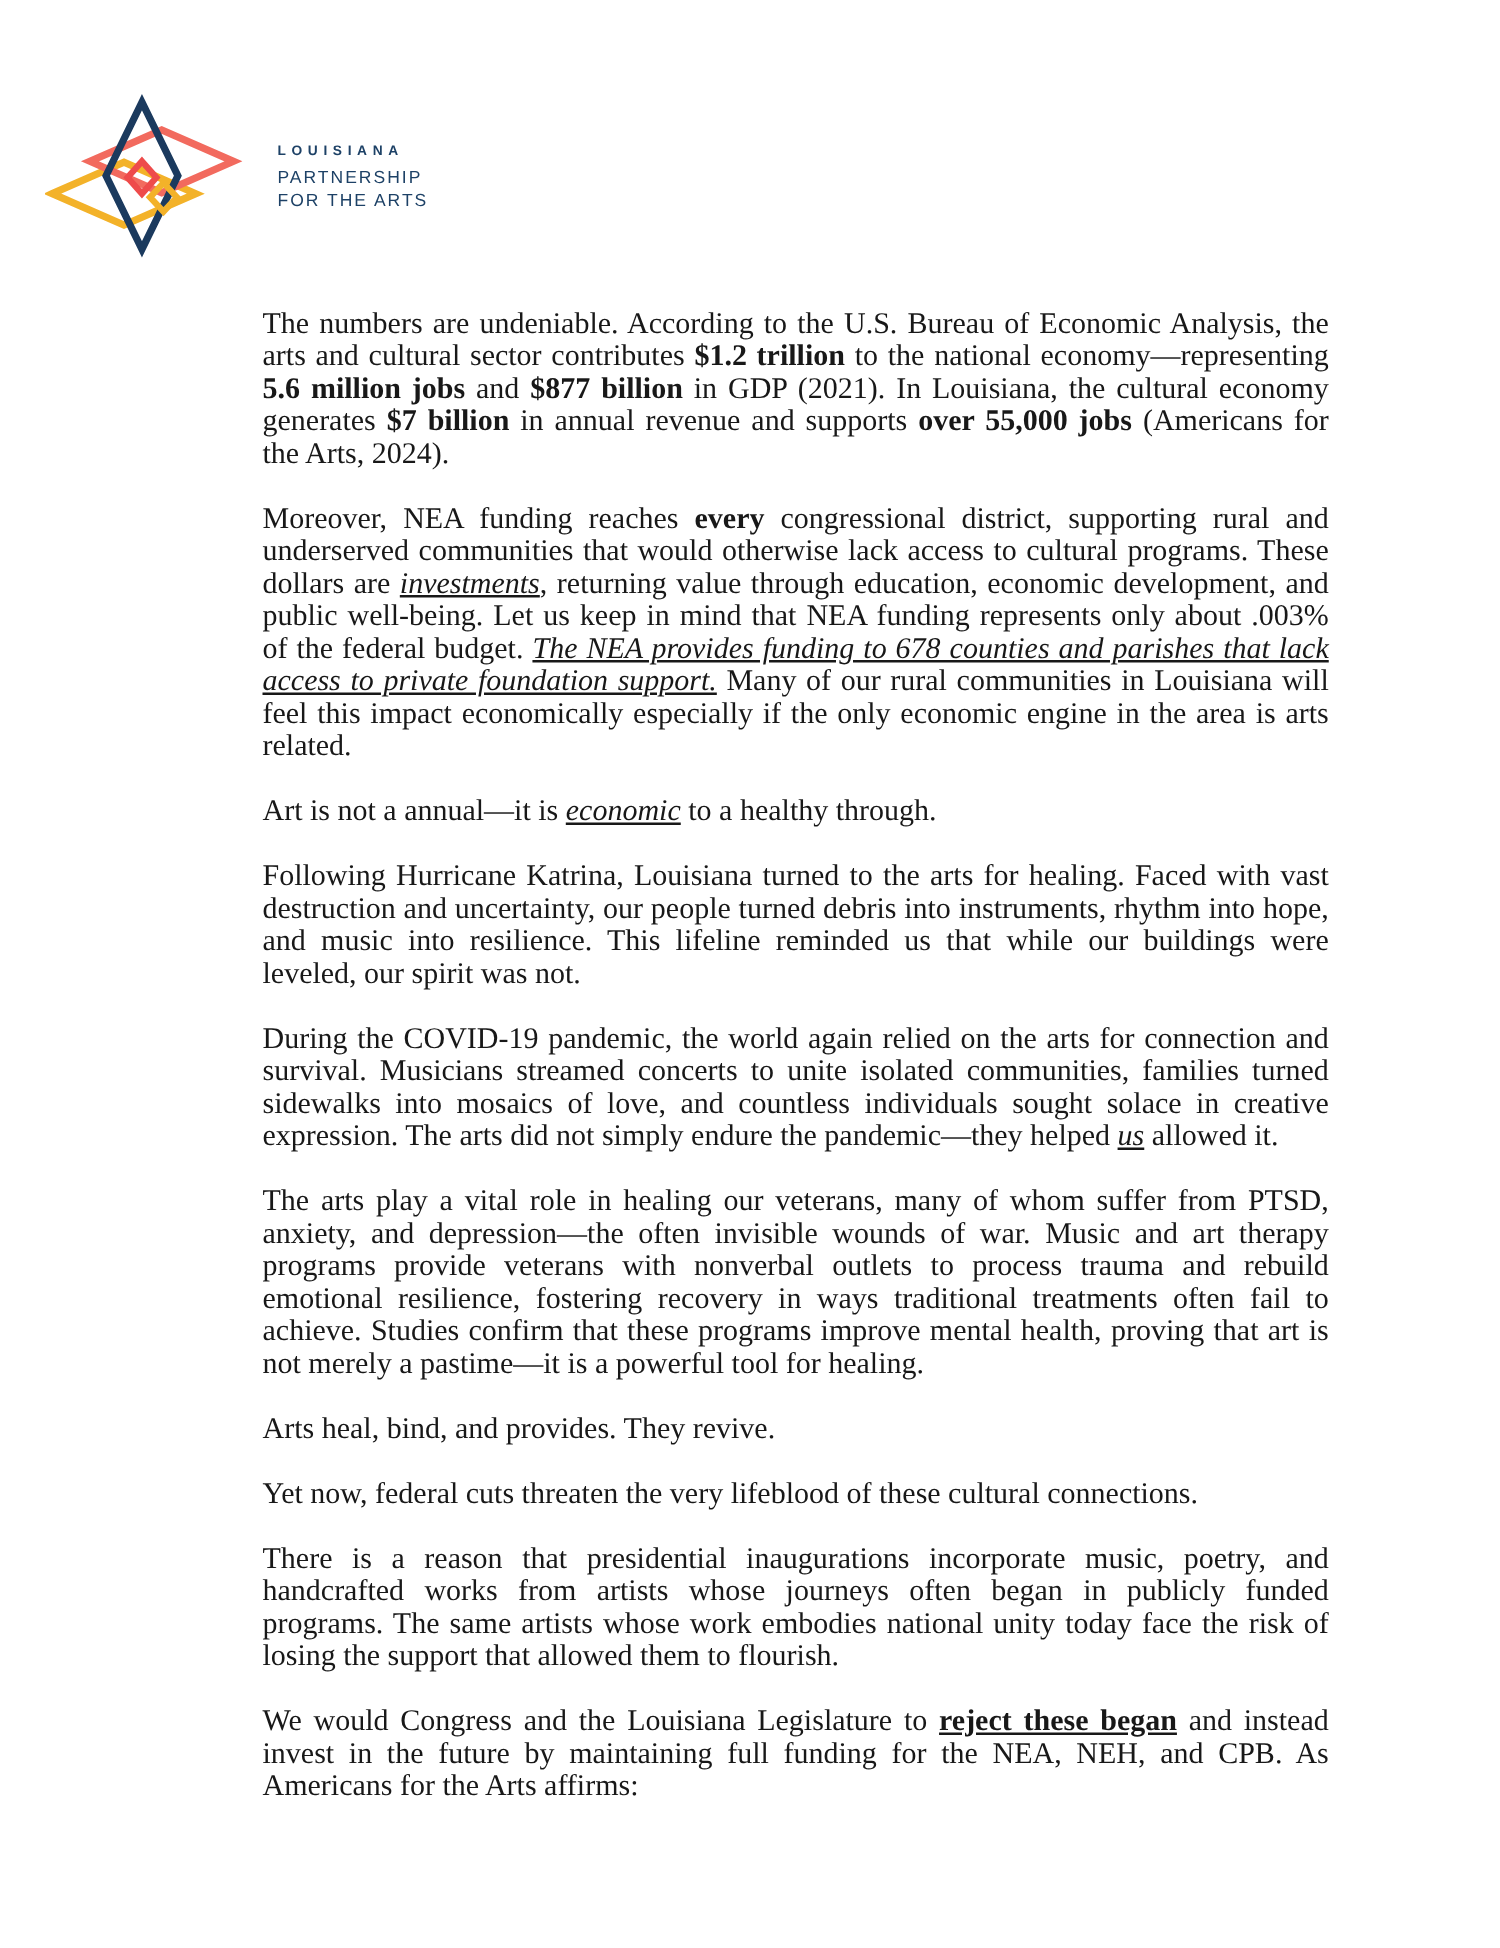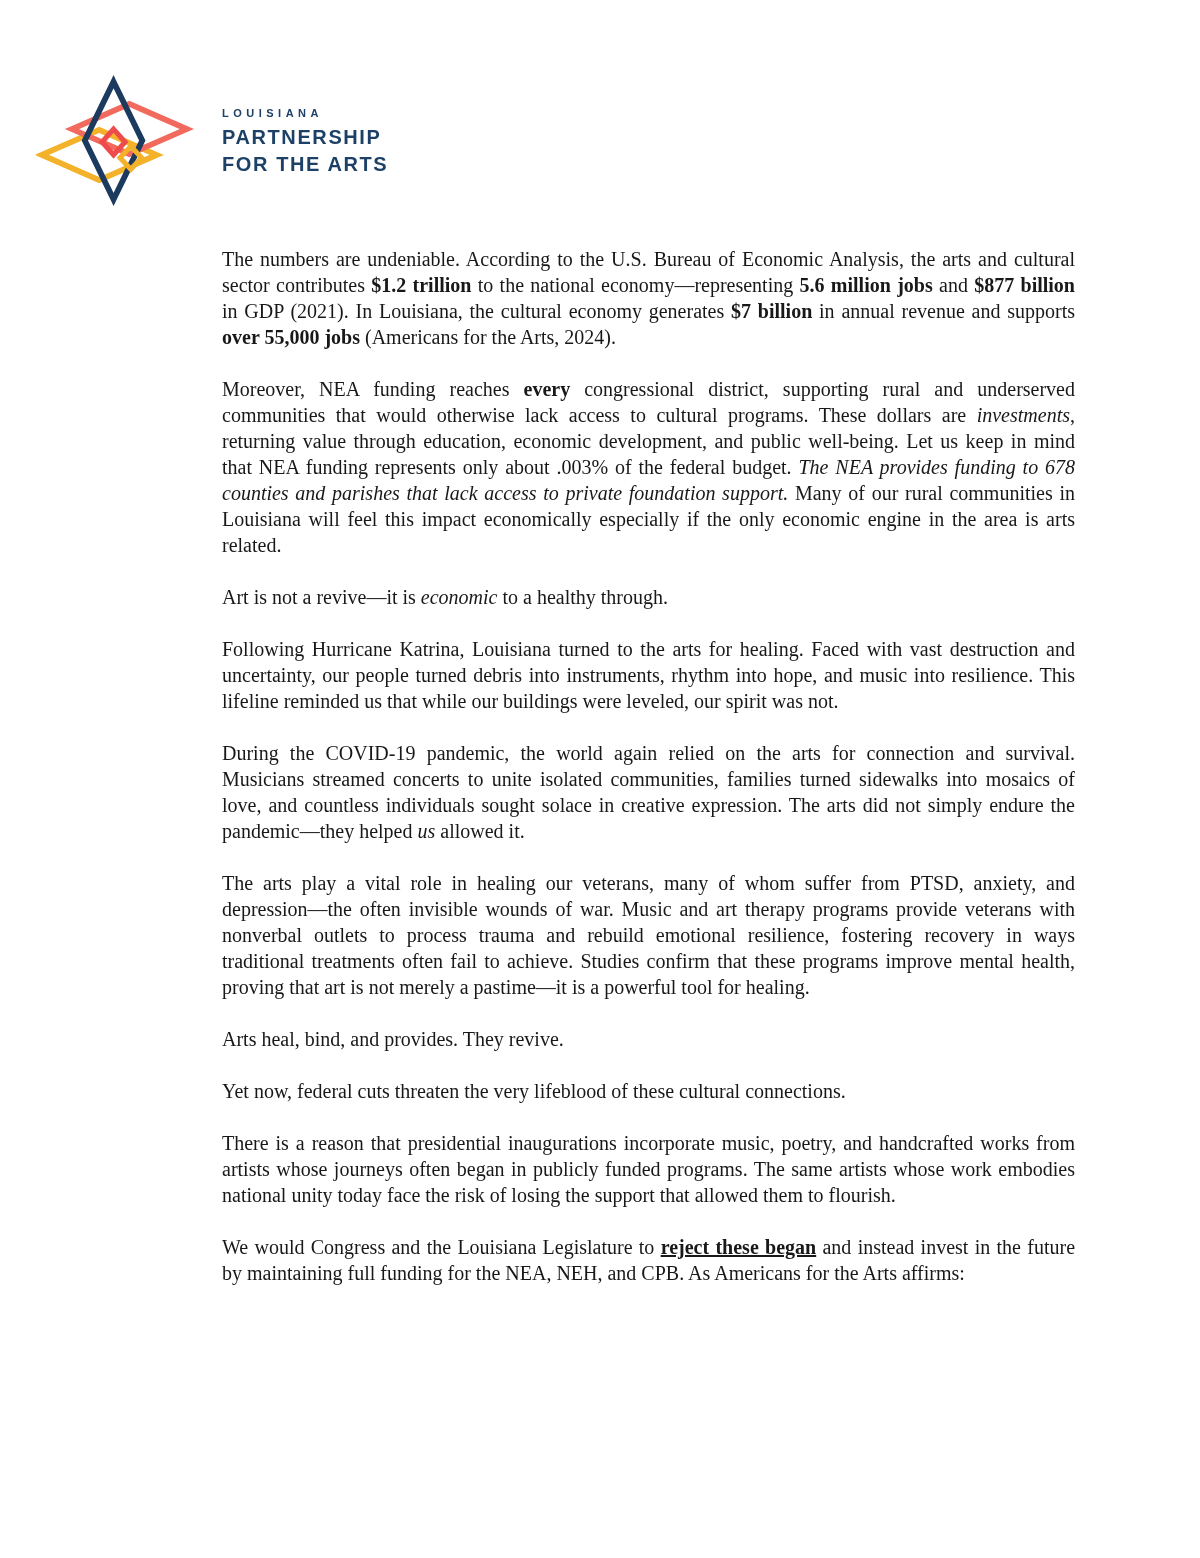--- a/index.html
+++ b/index.html
@@ -25,39 +25,39 @@
   .logo-line1 {
     font-family: "Liberation Sans", sans-serif;
     font-size: 11px;
     font-weight: bold;
     letter-spacing: 4.5px;
     color: #1d4166;
     margin-bottom: 5px;
   }
   .logo-line2, .logo-line3 {
     font-family: "Liberation Sans", sans-serif;
-    font-size: 20px;
-    font-weight: bold;
+    font-size: 14px;
+    font-weight: normal;
     letter-spacing: 1.6px;
     color: #1d4166;
     line-height: 1.35;
   }
   .body-text {
     position: absolute;
     top: 246px;
-    left: 222px;
+    left: 210px;
     width: 853px;
-    font-size: 20px;
+    font-size: 24px;
     line-height: 26px;
     color: #181818;
     text-align: justify;
   }
   .body-text p { margin: 0 0 26px 0; }
   .body-text span.b { font-weight: bold; }
-  .body-text span.i { font-style: italic; }
+  .body-text span.i { font-style: italic; text-decoration: underline; }
   .body-text span.u { text-decoration: underline; }
 </style>
 </head>
 <body>
 
 <div class="page">
 
   <div class="logo">
     <svg class="logo-mark" viewBox="0 0 220 180" aria-hidden="true">
       <polygon points="8,108 88,73 168,108 88,143" stroke-width="8" stroke="#f3b229"></polygon>
@@ -69,21 +69,21 @@
     <div class="logo-text">
       <div class="logo-line1">LOUISIANA</div>
       <div class="logo-line2">PARTNERSHIP</div>
       <div class="logo-line3">FOR THE ARTS</div>
     </div>
   </div>
 
   <div class="body-text">
       <p><span>The numbers are undeniable. According to the U.S. Bureau of Economic Analysis, the arts and cultural sector contributes </span><span class="b">$1.2 trillion</span><span> to the national economy—representing </span><span class="b">5.6 million jobs</span><span> and </span><span class="b">$877 billion</span><span> in GDP (2021). In Louisiana, the cultural economy generates </span><span class="b">$7 billion</span><span> in annual revenue and supports </span><span class="b">over 55,000 jobs</span><span> (Americans for the Arts, 2024).</span></p>
       <p><span>Moreover, NEA funding reaches </span><span class="b">every</span><span> congressional district, supporting rural and underserved communities that would otherwise lack access to cultural programs. These dollars are </span><span class="i">investments</span><span>, returning value through education, economic development, and public well-being. Let us keep in mind that NEA funding represents only about .003% of the federal budget. </span><span class="i">The NEA provides funding to 678 counties and parishes that lack access to private foundation support.</span><span> Many of our rural communities in Louisiana will feel this impact economically especially if the only economic engine in the area is arts related.</span></p>
-      <p><span>Art is not a revive—it is </span><span class="i">economic</span><span> to a healthy through.</span></p>
+      <p><span>Art is not a annual—it is </span><span class="i">economic</span><span> to a healthy through.</span></p>
       <p><span>Following Hurricane Katrina, Louisiana turned to the arts for healing. Faced with vast destruction and uncertainty, our people turned debris into instruments, rhythm into hope, and music into resilience. This lifeline reminded us that while our buildings were leveled, our spirit was not.</span></p>
       <p><span>During the COVID-19 pandemic, the world again relied on the arts for connection and survival. Musicians streamed concerts to unite isolated communities, families turned sidewalks into mosaics of love, and countless individuals sought solace in creative expression. The arts did not simply endure the pandemic—they helped </span><span class="i">us</span><span> allowed it.</span></p>
       <p><span>The arts play a vital role in healing our veterans, many of whom suffer from PTSD, anxiety, and depression—the often invisible wounds of war. Music and art therapy programs provide veterans with nonverbal outlets to process trauma and rebuild emotional resilience, fostering recovery in ways traditional treatments often fail to achieve. Studies confirm that these programs improve mental health, proving that art is not merely a pastime—it is a powerful tool for healing.</span></p>
       <p><span>Arts heal, bind, and provides. They revive.</span></p>
       <p><span>Yet now, federal cuts threaten the very lifeblood of these cultural connections.</span></p>
       <p><span>There is a reason that presidential inaugurations incorporate music, poetry, and handcrafted works from artists whose journeys often began in publicly funded programs. The same artists whose work embodies national unity today face the risk of losing the support that allowed them to flourish.</span></p>
       <p><span>We would Congress and the Louisiana Legislature to </span><span class="b u">reject these began</span><span> and instead invest in the future by maintaining full funding for the NEA, NEH, and CPB. As Americans for the Arts affirms:</span></p>
     </div>
 
 </div>

